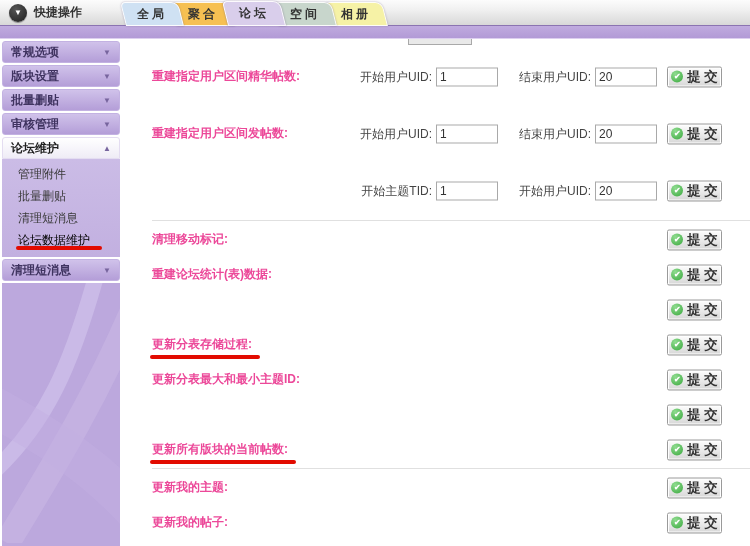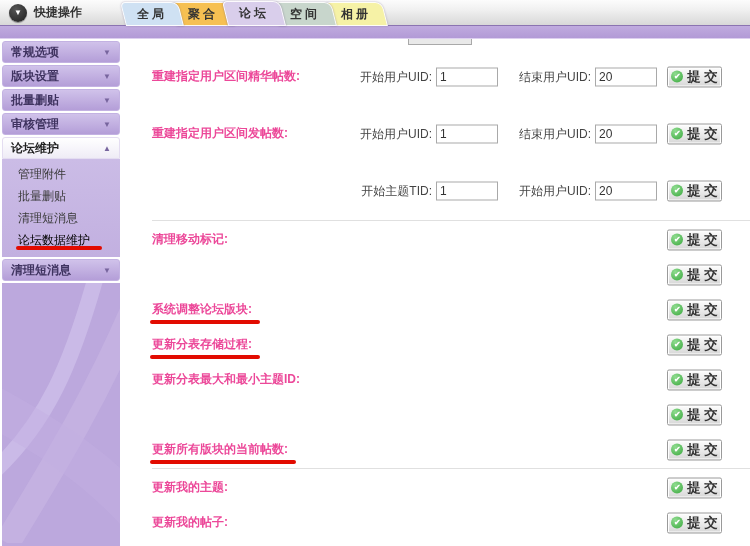--- a/index.html
+++ b/index.html
@@ -178,27 +178,27 @@
         </div>
         <div class="divider"></div>
         <div class="row simple">
           <span class="row-label">清理移动标记:</span>
           <button class="submit-btn">
             <span class="check-icon">✔</span>
             <span>提 交</span>
           </button>
         </div>
         <div class="row simple">
-          <button class="submit-btn">
-            <span class="check-icon">✔</span>
-            <span>提 交</span>
-          </button>
-        </div>
-        <div class="row simple">
-          <span class="row-label">系统调整论坛版块:<span class="red-underline"></span></span>
+          <span class="row-label">重建论坛统计(表)数据:</span>
+          <button class="submit-btn">
+            <span class="check-icon">✔</span>
+            <span>提 交</span>
+          </button>
+        </div>
+        <div class="row simple">
           <button class="submit-btn">
             <span class="check-icon">✔</span>
             <span>提 交</span>
           </button>
         </div>
         <div class="row simple">
           <span class="row-label">更新分表存储过程:<span class="red-underline"></span></span>
           <button class="submit-btn">
             <span class="check-icon">✔</span>
             <span>提 交</span>

